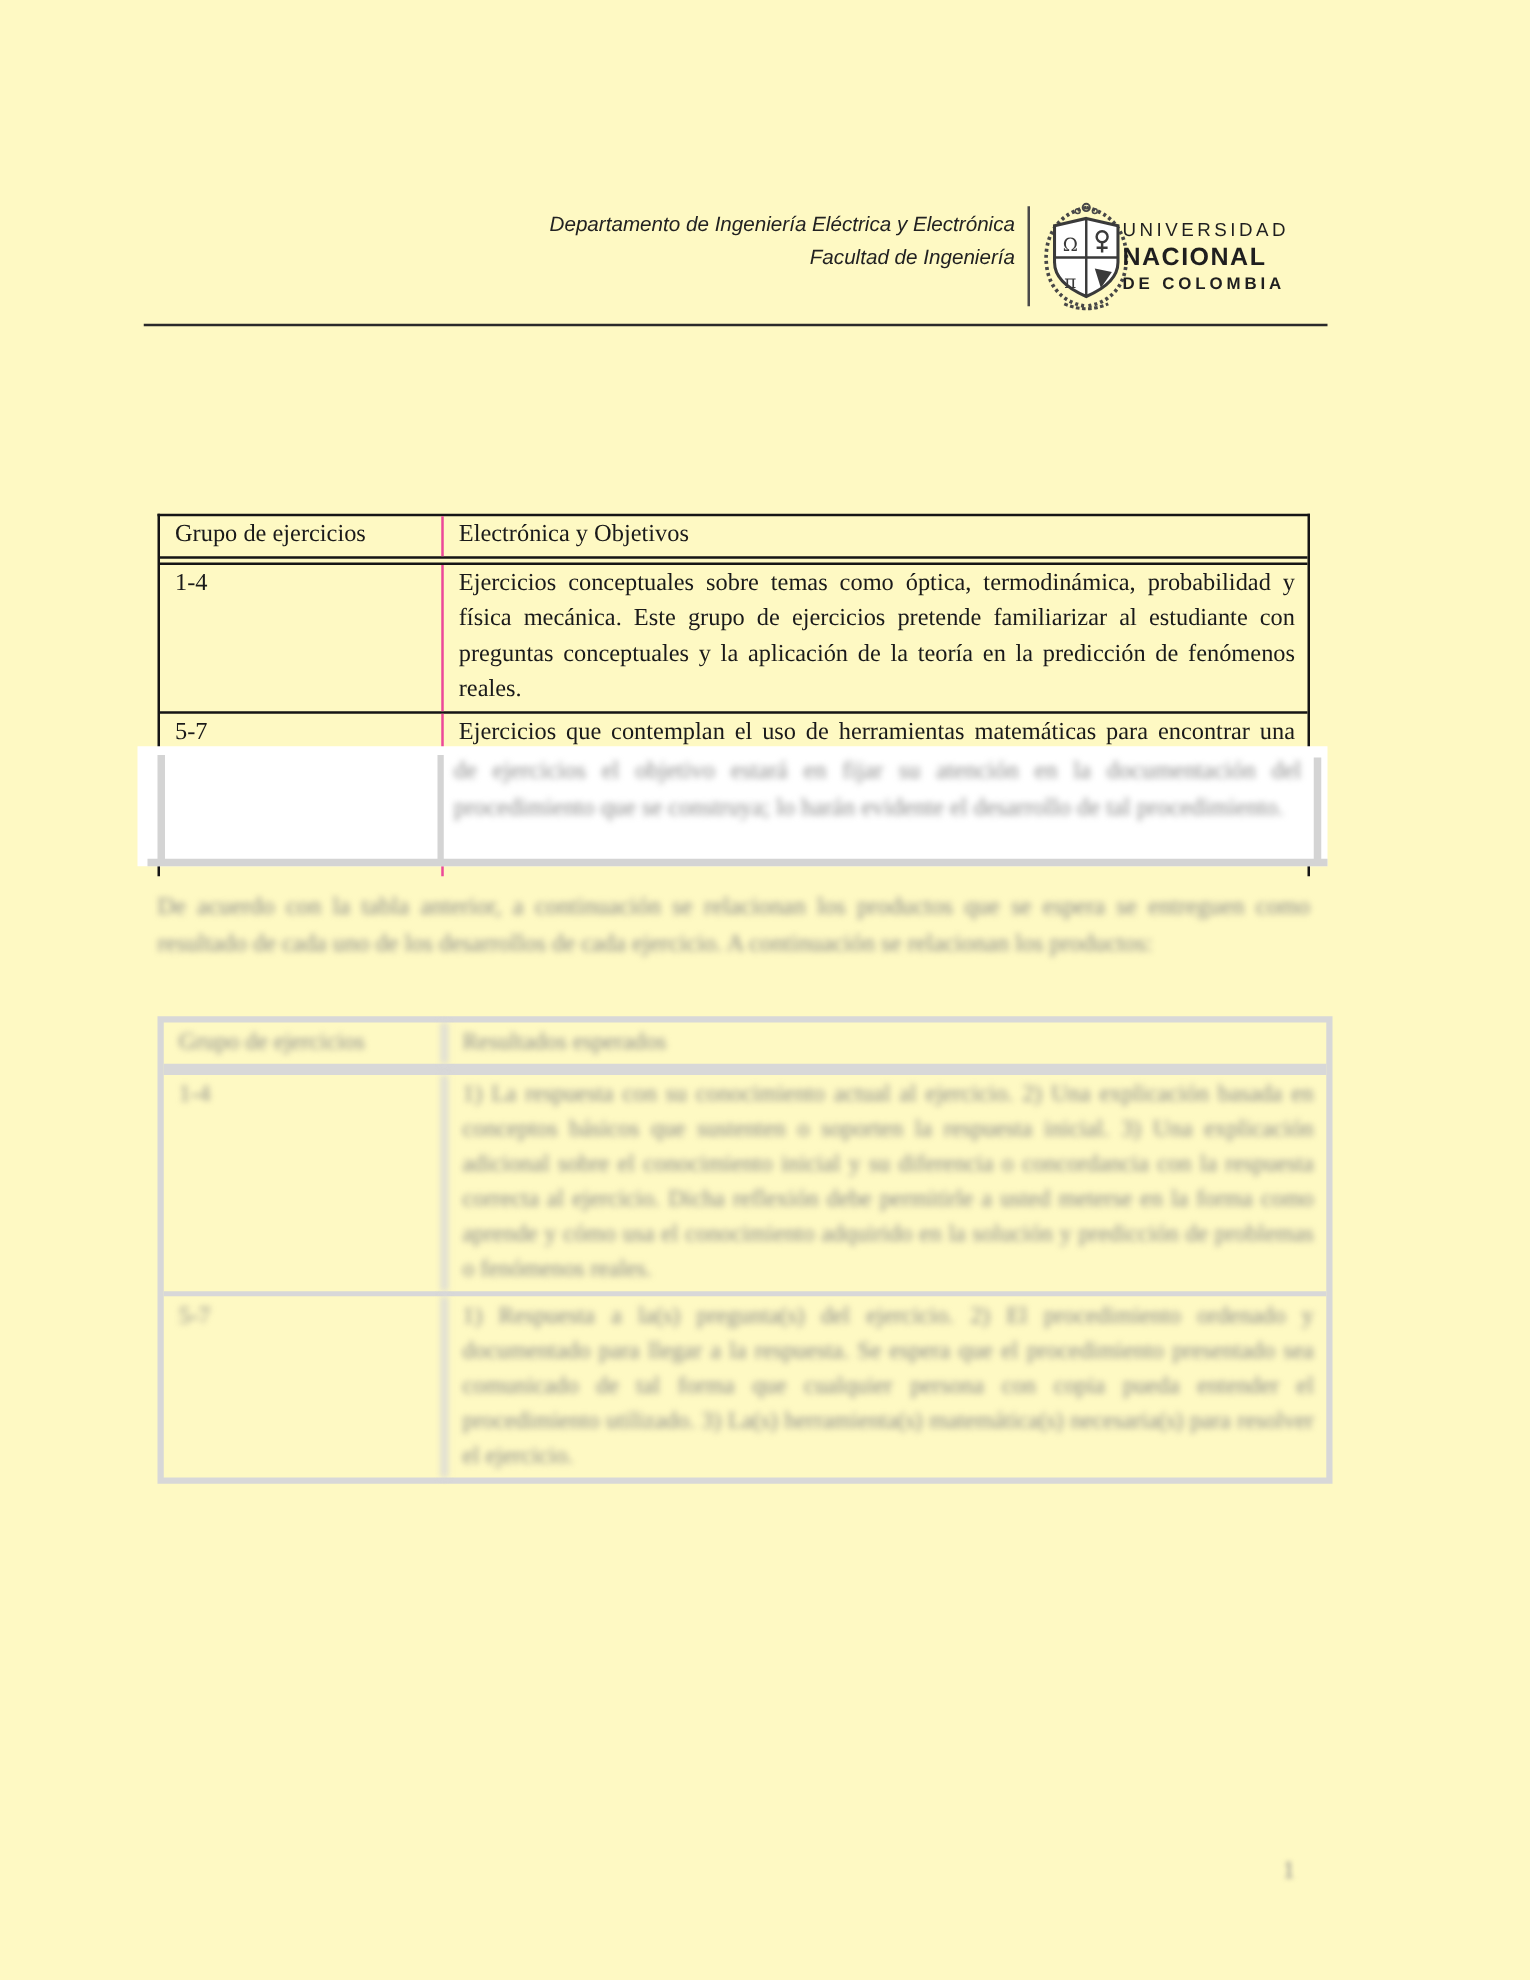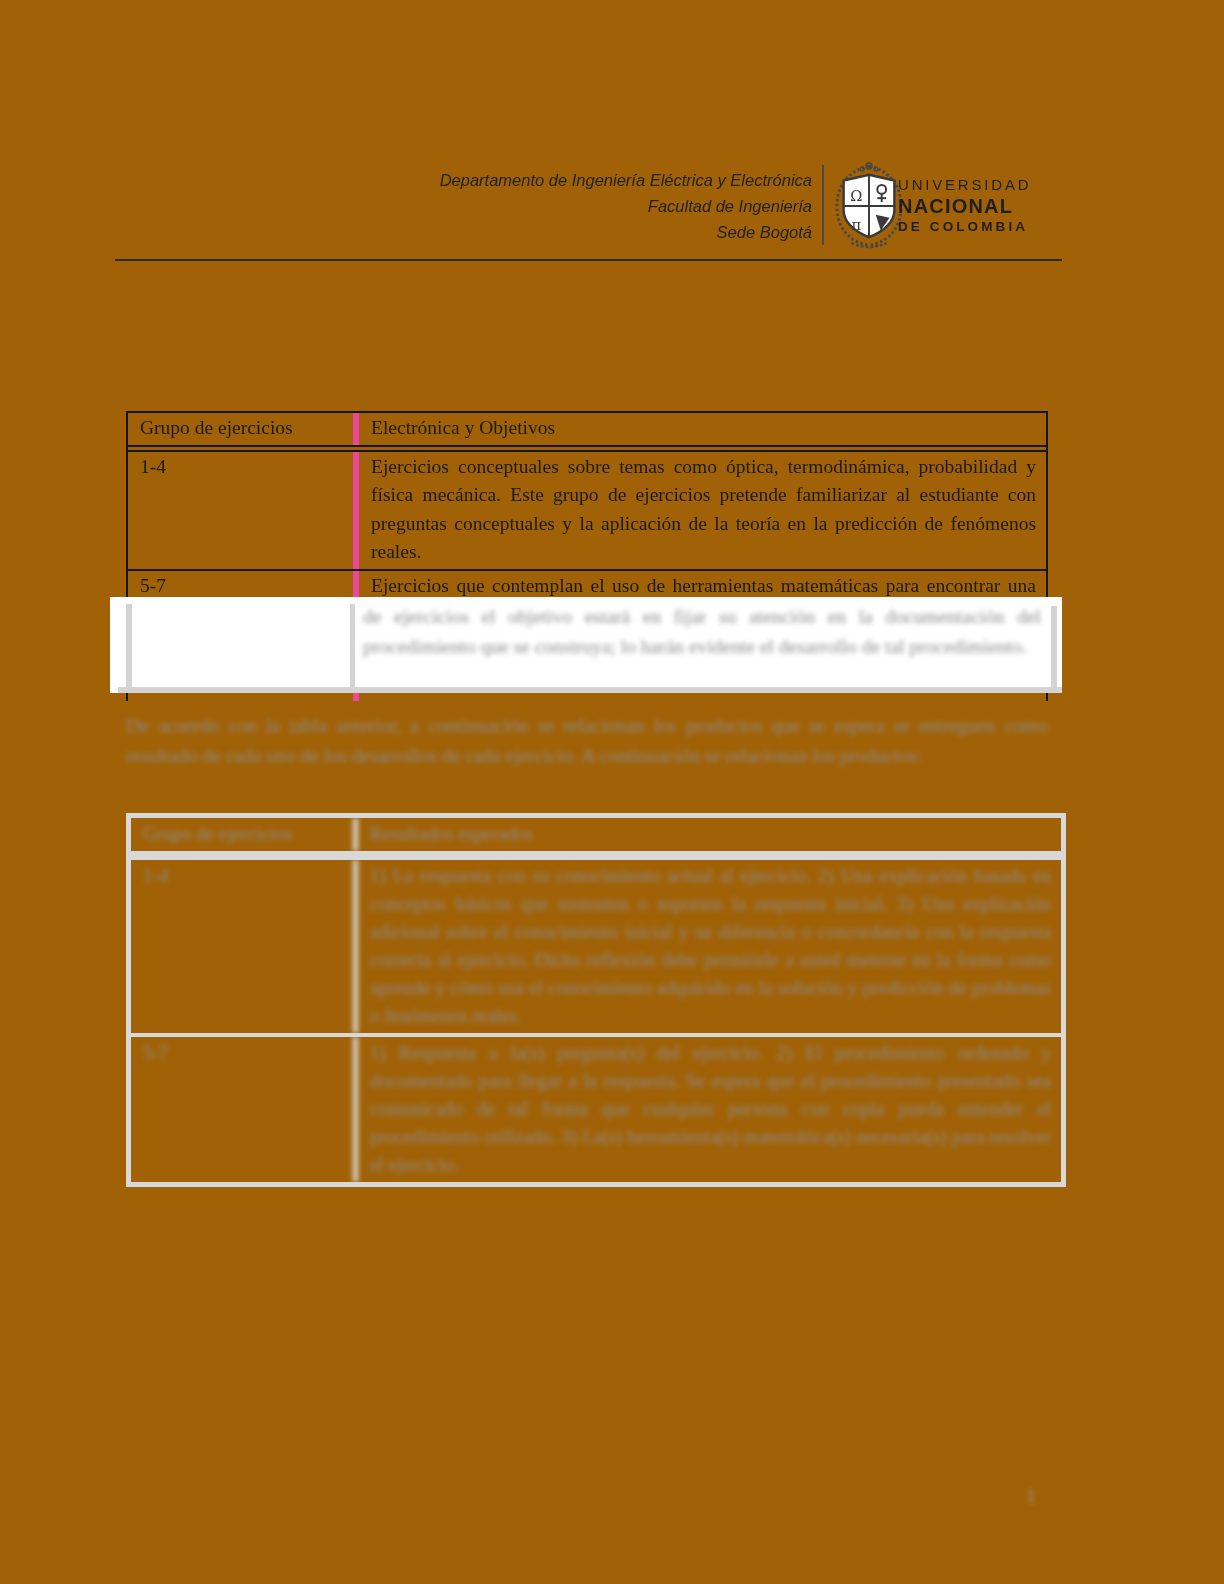--- a/index.html
+++ b/index.html
@@ -1,19 +1,19 @@
 <!DOCTYPE html>
 <html><head>
 <meta charset="utf-8">
 <style>
   html,body{margin:0;padding:0;background:#ffffff;}
   #page{
     position:relative;
     width:1224px;height:1584px;
-    background:#a16207;
+    background:#fef9c3;
     font-family:"Liberation Serif", serif;
     color:#1a1a1a;
     overflow:hidden;
   }
   
   #dept-block{
     position:absolute; left:360px; top:167px; width:452px;
     text-align:right;
     font-family:"Liberation Sans", sans-serif;
     font-style:italic; font-size:16.5px; line-height:26px;
@@ -44,21 +44,21 @@
   }
   #intro-par{ top:303px; }
   
   #table1{
     position:absolute; left:126px; top:411px; width:918px;
     border:2px solid #151515; border-bottom:none;
     font-size:19.5px; line-height:28.5px;
   }
   #table1 .t-row{display:flex;}
   #table1 .td{padding:1px 10px 2px 12px;}
-  #table1 .c1{width:203px; flex:0 0 203px; border-right:6px solid #ec4899;}
+  #table1 .c1{width:203px; flex:0 0 203px; border-right:2px solid #ec4899;}
   #table1 .c2{flex:1; text-align:justify;}
   #table1 .t-head{border-bottom:2px solid #151515;}
   #table1 .dbl-gap{height:3px; border-bottom:2px solid #151515;}
   #table1 .t-body-row1{border-bottom:2px solid #151515;justify-content:center;}
   #table1 .t-body-row2{min-height:130px;}
   
   #blur-overlay1{
     position:absolute; left:110px; top:597px; width:952px; height:96px;
     background:#ffffff; z-index:6;
   }
@@ -94,21 +94,20 @@
   }
 </style>
 </head>
 <body>
 
 <div id="page">
 
   <div id="dept-block">
     <div>Departamento de Ingeniería Eléctrica y Electrónica</div>
     <div>Facultad de Ingeniería</div>
-    <div>Sede Bogotá</div>
   </div>
 
   <div id="header-separator"></div>
 
   <svg id="crest" viewBox="0 0 84 90" xmlns="http://www.w3.org/2000/svg">
     <path d="M42,5 C15,11 6,34 10,56 C13,73 26,84 42,86" fill="none" stroke="#474747" stroke-width="3" stroke-dasharray="2.5 2.5"></path>
     <path d="M42,5 C69,11 78,34 74,56 C71,73 58,84 42,86" fill="none" stroke="#474747" stroke-width="3" stroke-dasharray="2.5 2.5"></path>
     <circle cx="42" cy="5" r="3" fill="none" stroke="#474747" stroke-width="1.5"></circle>
     <circle cx="35" cy="8" r="2" fill="none" stroke="#474747" stroke-width="1.2"></circle>
     <circle cx="49" cy="8" r="2" fill="none" stroke="#474747" stroke-width="1.2"></circle>

